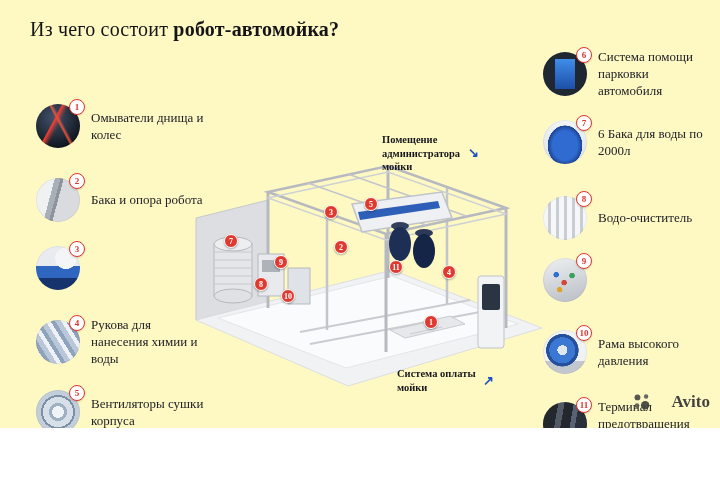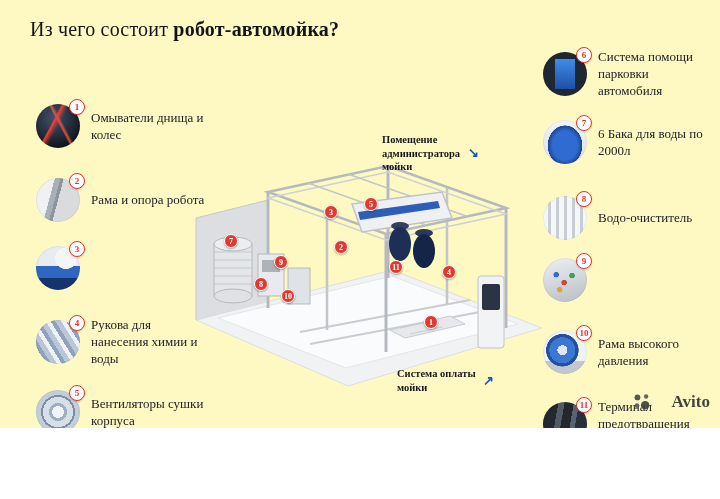--- a/index.html
+++ b/index.html
@@ -82,21 +82,21 @@
       <span class="nbadge">1</span>
     </div>
     <div class="ilabel">Омыватели днища и колес</div>
   </div>
 
   <div class="item" style="left:36px;top:178px">
     <div class="iconwrap">
       <div class="icon ic2"></div>
       <span class="nbadge">2</span>
     </div>
-    <div class="ilabel">Рама и опора робота</div>
+    <div class="ilabel">Бака и опора робота</div>
   </div>
 
   <div class="item" style="left:36px;top:246px">
     <div class="iconwrap">
       <div class="icon ic3"></div>
       <span class="nbadge">3</span>
     </div>
   </div>
 
   <div class="item" style="left:36px;top:316px">

